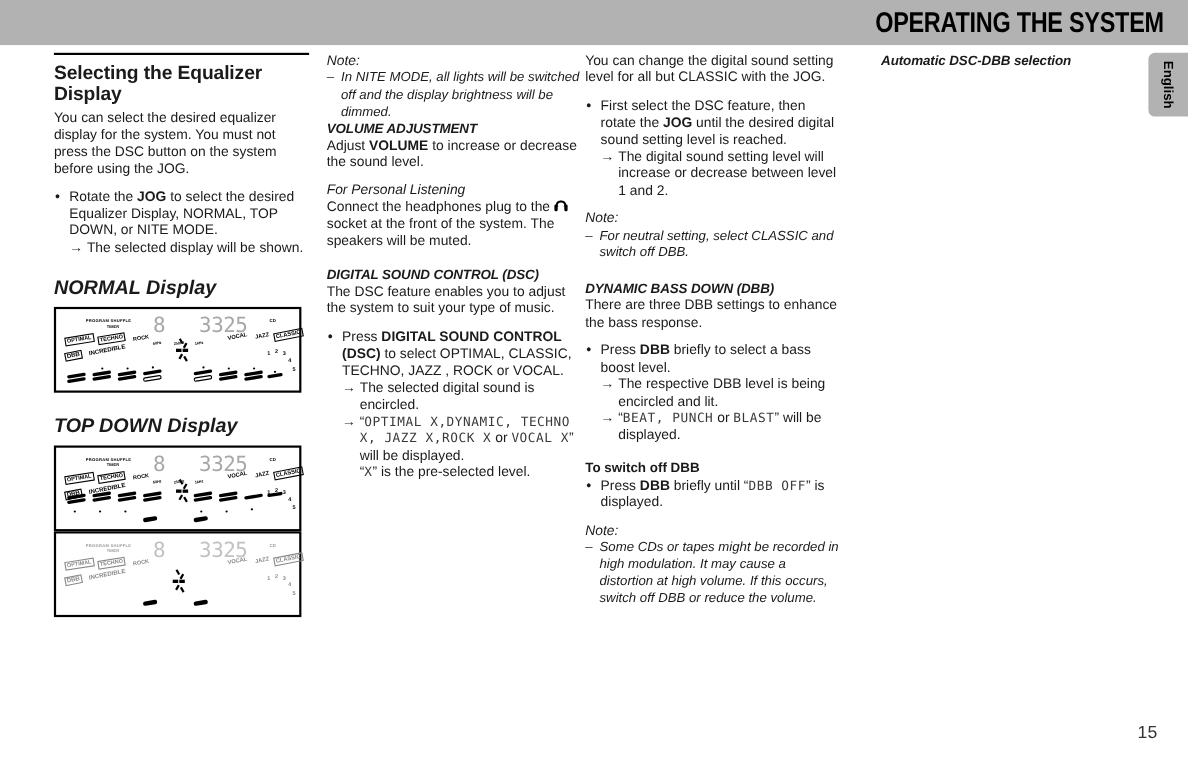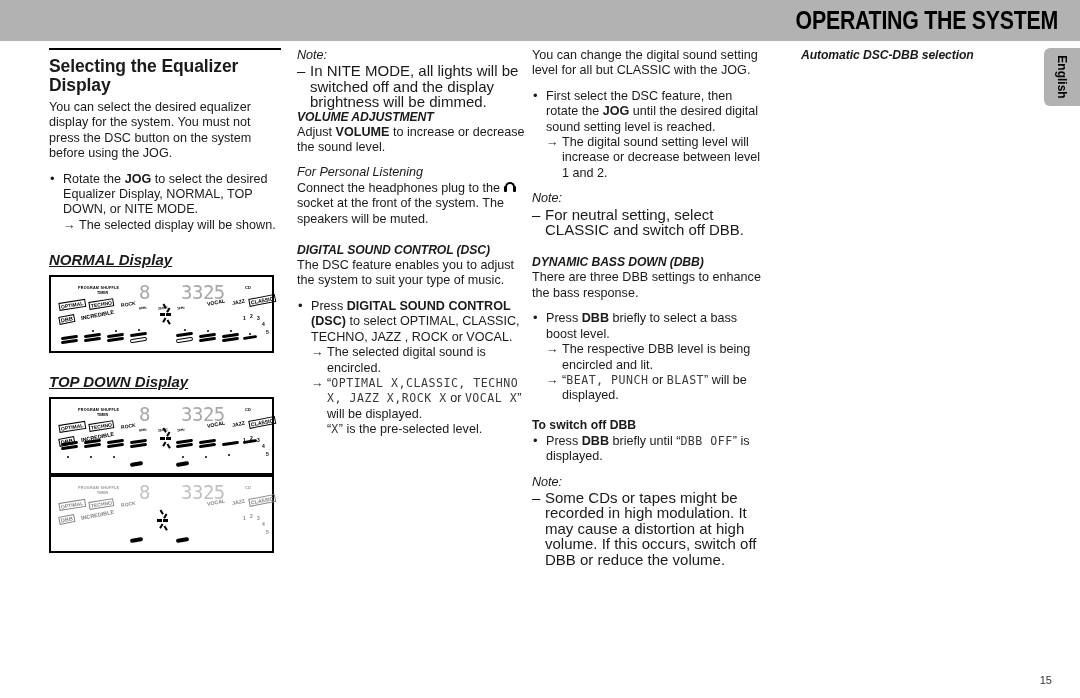--- a/index.html
+++ b/index.html
@@ -56,23 +56,22 @@
   }
   h2.sub{
     font-size:12.2px;font-weight:bold;font-style:italic;
     margin:0 0 1px 0;letter-spacing:-0.1px;
   }
   h3.subr{
     font-size:12.2px;font-weight:bold;
     margin:0 0 1px 0;
   }
   h4.disp{
-    font-size:15px;font-weight:bold;font-style:italic;
+    font-size:18px;font-weight:bold;font-style:italic;
     margin:0 0 7px 0;
-    text-decoration:underline;
   }
 
   p{margin:0 0 0 0;font-size:12.6px;line-height:15.4px;}
   p.gap{margin-top:10px;}
   p.ital{font-style:italic;}
   .b{font-weight:bold;}
 
   
   .bul{
     position:relative;padding-left:14px;margin-top:10px;
@@ -87,21 +86,21 @@
   }
   .arr::before{
     content:"\2192";position:absolute;left:0px;top:0px;font-size:12.6px;
   }
   .bul .arr{margin-left:0px;}
 
   
   .note-lbl{font-style:italic;font-size:12.6px;line-height:15.4px;margin-top:10px;}
   .dash{
     position:relative;padding-left:13px;
-    font-size:15px;line-height:15.4px;
+    font-style:italic;font-size:12px;line-height:15.4px;
   }
   .dash::before{
     content:"\2013";position:absolute;left:0;top:0;
   }
 
   
   .lcd{
     font-family:"DejaVu Sans Mono", monospace;
     letter-spacing:0.5px;
     color:#3a3a3a;
@@ -201,22 +200,22 @@
   
   .star{
     position:absolute;left:103px;bottom:20px;width:22px;height:26px;
   }
   .star b{
     position:absolute;display:block;background:#000;
   }
   .spoke{width:5px;height:2.4px;background:#000;position:absolute;}
 
   .page-num{
-    position:absolute;right:28px;bottom:12px;
-    font-size:11px;color:#333;
+    position:absolute;right:28px;bottom:22px;
+    font-size:16px;color:#333;
   }
 </style>
 </head>
 <body>
 
 <div class="header-band"></div>
 <div class="header-title">OPERATING THE SYSTEM</div>
 
 <div class="lang-tab">
   <span>English</span>
@@ -475,21 +474,21 @@
 
   <p class="gap ital">For Personal Listening</p>
   <p><span>Connect the headphones plug to the </span><span class="hp"><i class="band"></i><i class="l"></i><i class="r"></i></span><span> socket at the front of the system. The speakers will be muted.</span></p>
 
   <h2 class="sub" style="margin-top:16px">DIGITAL SOUND CONTROL  (DSC)</h2>
   <p>The DSC feature enables you to adjust the system to suit your type of music.</p>
 
   <div class="bul">
     <span>Press </span><span class="b">DIGITAL SOUND CONTROL (DSC)</span><span> to select OPTIMAL, CLASSIC, TECHNO, JAZZ , ROCK or VOCAL.</span>
     <div class="arr">The selected digital sound is encircled.</div>
-    <div class="arr"><span>“</span><span class="lcd">OPTIMAL X,CLASSIC, TECHNO X, JAZZ X,ROCK X</span><span> or </span><span class="lcd">VOCAL X</span><span>” will be displayed.</span></div>
+    <div class="arr"><span>“</span><span class="lcd">OPTIMAL X,DYNAMIC, TECHNO X, JAZZ X,ROCK X</span><span> or </span><span class="lcd">VOCAL X</span><span>” will be displayed.</span></div>
     <div style="margin-left:16px"><span>“</span><span class="lcd">X</span><span>” is the pre-selected level.</span></div>
   </div>
 </div>
 
 <div class="col" id="col3">
   <p style="margin-top:0">You can change the digital sound setting level for all but CLASSIC with the JOG.</p>
 
   <div class="bul">
     <span>First select the DSC feature, then rotate the </span><span class="b">JOG</span><span> until the desired digital sound setting level is reached.</span>
     <div class="arr">The digital sound setting level will increase or decrease between level 1 and 2.</div>

